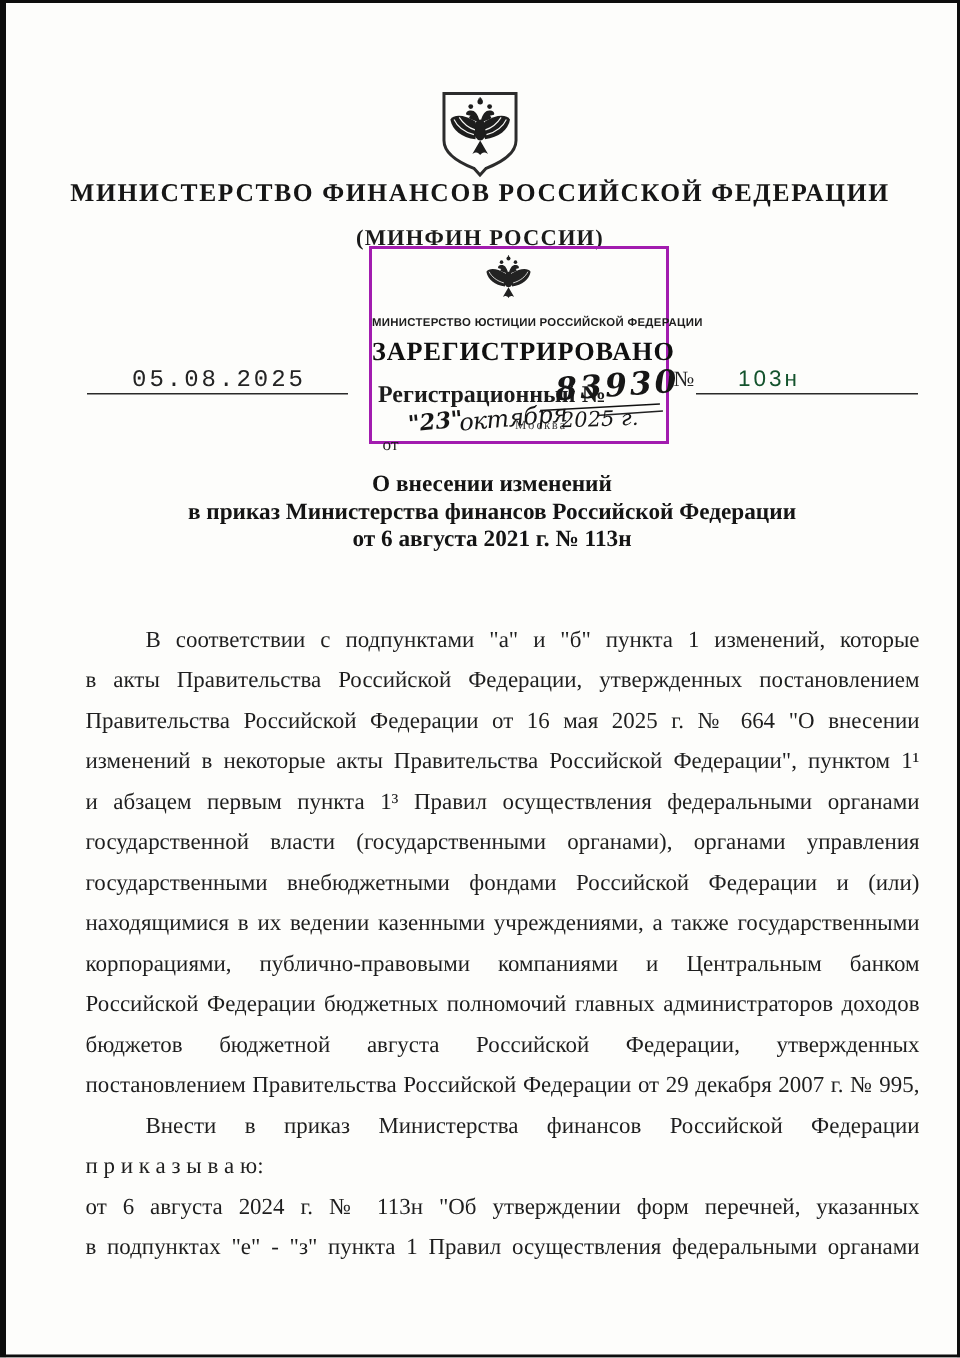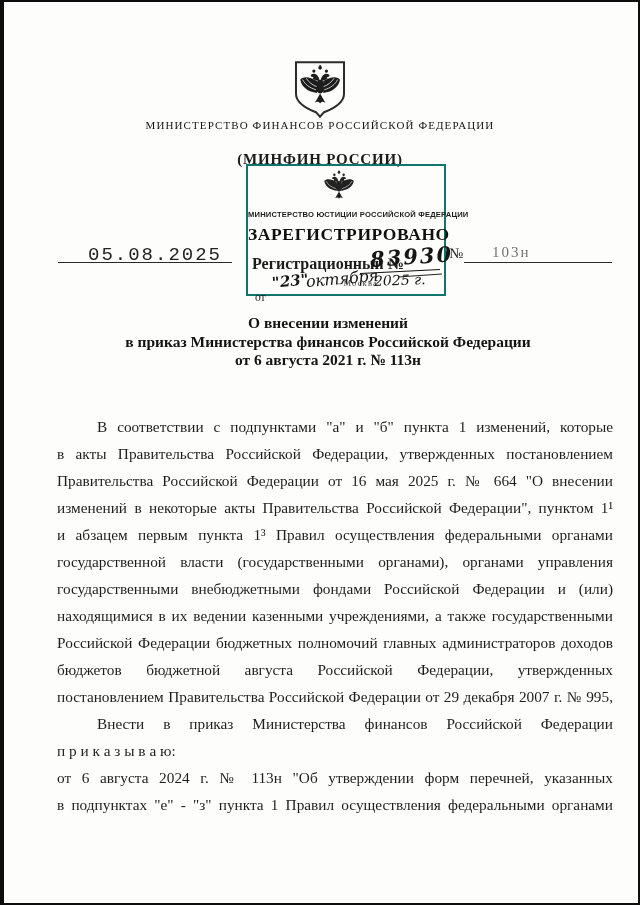--- a/index.html
+++ b/index.html
@@ -12,35 +12,35 @@
   .edge{position:absolute;background:#0d0d0d;}
   .edge-top{left:0;top:0;width:640px;height:2px;}
   .edge-left{left:0;top:0;width:4px;height:905px;}
   .edge-right{right:0;top:0;width:2px;height:905px;}
   .edge-bottom{left:0;bottom:0;width:640px;height:2px;}
 
   .emblem{position:absolute;left:291px;top:59px;width:58px;height:62px;}
 
   .ministry{
     position:absolute;left:0;right:0;top:119px;text-align:center;
-    font-weight:normal;font-size:11px;letter-spacing:1.1px;color:#161616;
+    font-weight:bold;font-size:17px;letter-spacing:1.1px;color:#161616;
   }
   .shortname{
     position:absolute;left:0;right:0;top:151px;text-align:center;
     font-weight:bold;font-size:15px;letter-spacing:0.8px;z-index:1;color:#1a1a1a;
   }
   .doctype{
     position:absolute;left:0;right:0;top:189px;text-align:center;
     font-weight:bold;font-size:17px;letter-spacing:2.5px;z-index:1;color:#171717;
   }
 
   
   .stamp{
     position:absolute;left:246px;top:164px;width:200px;height:132px;
-    border:2px solid #0f766e;z-index:2;box-sizing:border-box;
+    border:2px solid #a21caf;z-index:2;box-sizing:border-box;
   }
   .stamp-eagle{position:absolute;left:74px;top:4px;width:34px;height:31px;}
   .authority{
     position:absolute;left:0;right:0;top:44px;text-align:center;
     font-family:"Liberation Sans", sans-serif;font-weight:bold;
     font-size:7.6px;letter-spacing:0.2px;white-space:nowrap;color:#1c1c1c;
   }
   .registered{
     position:absolute;left:0;right:0;top:58px;text-align:center;
     font-weight:bold;font-size:17.5px;letter-spacing:0.6px;color:#101010;
@@ -67,26 +67,26 @@
   .sday{position:absolute;left:24px;top:106px;font-size:15px;transform:rotate(-6deg);font-weight:bold;}
   .smonth{position:absolute;left:58px;top:103px;font-size:16px;letter-spacing:-0.5px;transform:rotate(-5deg);}
   .syear{position:absolute;left:126px;top:106px;font-size:14px;transform:rotate(-2deg);}
 
   
   .ruleline{position:absolute;height:0;border-top:1.4px solid #2a2a2a;}
   .dateline-left{left:58px;top:262px;width:174px;}
   .numline{left:464px;top:262px;width:148px;}
   .orderdate{
     position:absolute;left:88px;top:244px;
-    font-family:"Liberation Mono", monospace;font-size:19px;letter-spacing:2px;color:#242424;
+    font-family:"Liberation Mono", monospace;font-size:16px;letter-spacing:2px;color:#242424;
   }
   .numsign{position:absolute;left:449px;top:245px;font-size:14.5px;color:#242424;}
   .ordernum{
     position:absolute;left:492px;top:244px;
-    font-family:Liberation Serif, serif;font-size:15px;letter-spacing:2px;color:#737373;
+    font-family:Liberation Sans, sans-serif;font-size:15px;letter-spacing:2px;color:#14532d;
   }
 
   
   .title{
     position:absolute;left:16px;right:0;top:314px;text-align:center;
     font-weight:bold;font-size:15.5px;line-height:18.5px;color:#141414;
   }
 
   
   .docbody{position:absolute;left:57px;top:413px;width:556px;font-size:15.3px;color:#1e1e1e;}
@@ -178,20 +178,21 @@
 
   <div class="docbody">
     <div class="bline j ind">В соответствии с подпунктами "а" и "б" пункта 1 изменений, которые вносятся</div>
     <div class="bline j">в акты Правительства Российской Федерации, утвержденных постановлением</div>
     <div class="bline j">Правительства Российской Федерации от 16 мая 2025 г. № 664 "О внесении</div>
     <div class="bline j">изменений в некоторые акты Правительства Российской Федерации", пунктом 1¹</div>
     <div class="bline j">и абзацем первым пункта 1³ Правил осуществления федеральными органами</div>
     <div class="bline j">государственной власти (государственными органами), органами управления</div>
     <div class="bline j">государственными внебюджетными фондами Российской Федерации и (или)</div>
     <div class="bline j">находящимися в их ведении казенными учреждениями, а также государственными</div>
+    <div class="bline j">корпорациями, публично-правовыми компаниями и Центральным банком</div>
     <div class="bline j">Российской Федерации бюджетных полномочий главных администраторов доходов</div>
     <div class="bline j">бюджетов бюджетной августа Российской Федерации, утвержденных</div>
     <div class="bline j">постановлением Правительства Российской Федерации от 29 декабря 2007 г. № 995,</div>
     <div class="bline j ind">Внести в приказ Министерства финансов Российской Федерации</div>
     <div class="bline">п р и к а з ы в а ю:</div>
     <div class="bline j">от 6 августа 2024 г. № 113н "Об утверждении форм перечней, указанных</div>
     <div class="bline j">в подпунктах "е" - "з" пункта 1 Правил осуществления федеральными органами</div>
   </div>
 
 </div>

